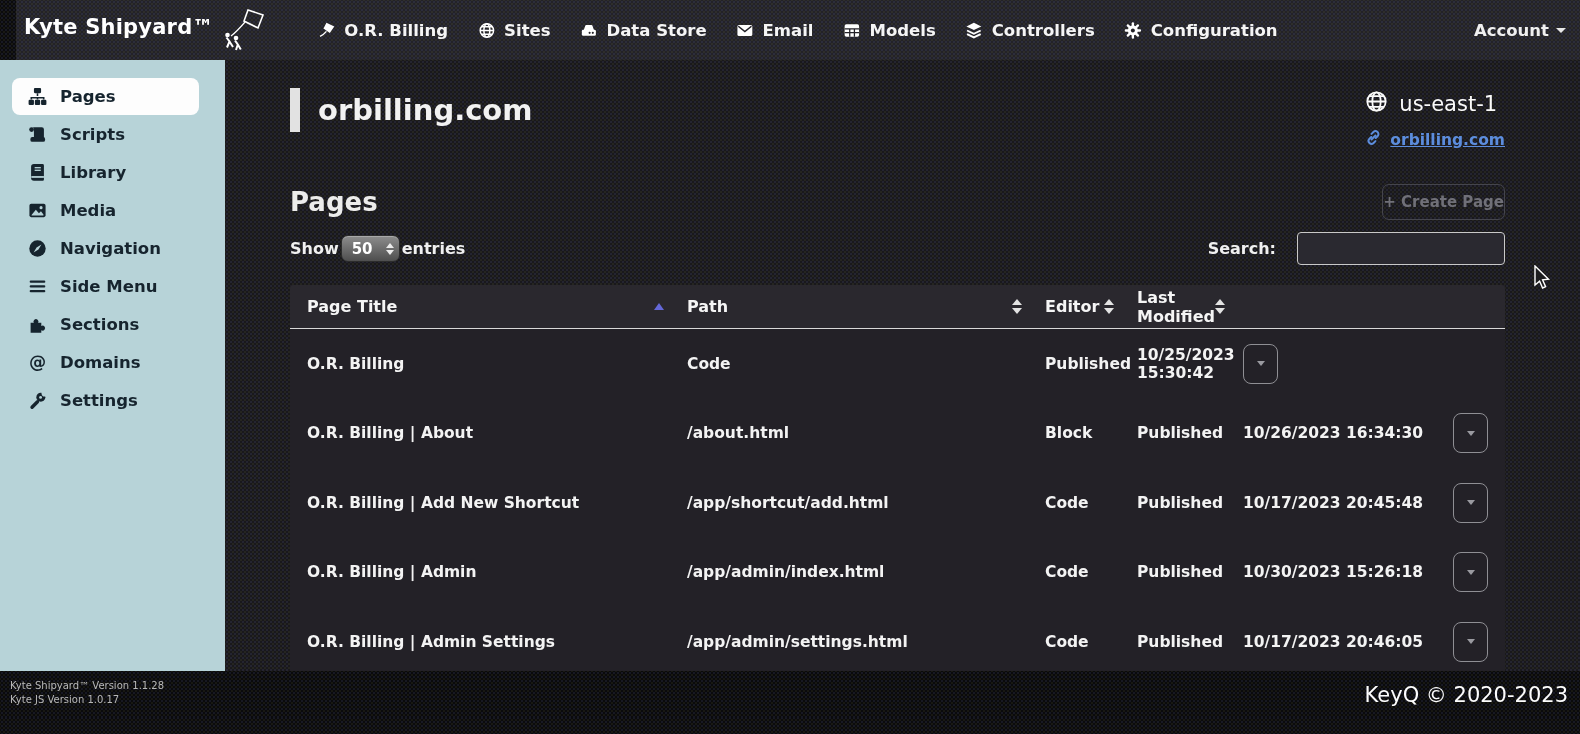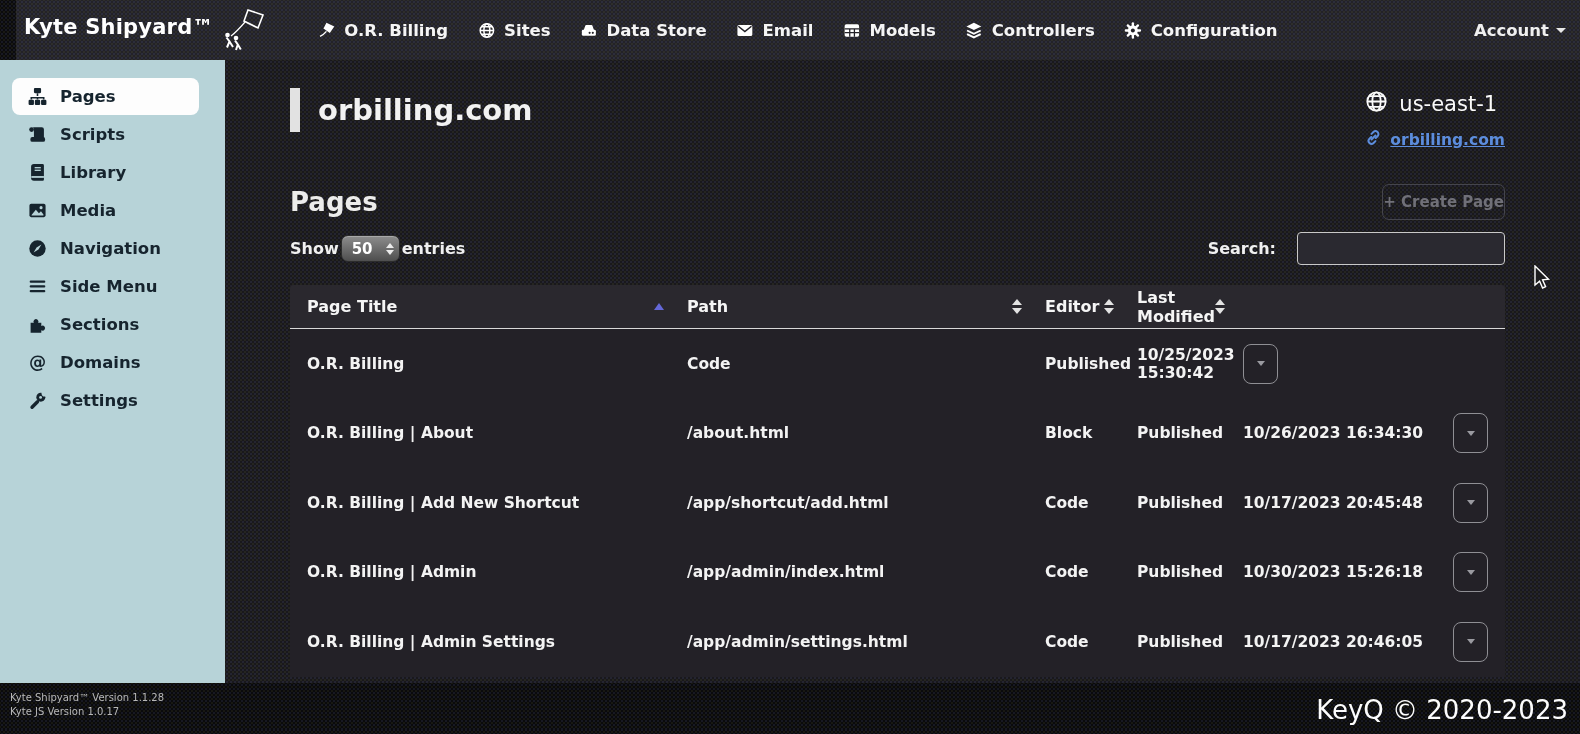--- a/index.html
+++ b/index.html
@@ -96,23 +96,23 @@
   .sort-both .d { width:0;height:0;border-left:5px solid transparent;border-right:5px solid transparent;border-top:6px solid #e3e3e3; }
   .t-row { display:grid; grid-template-columns:382px 358px 92px 106px 210px 67px; height:69.5px; align-items:center; }
   .td { padding-left:15px; font-size:15.5px; font-weight:600; color:#f3f3f3; }
   .td:first-child { padding-left:17px; }
   .row-action {
     width:35px; height:40px; background:transparent; border:1px solid #8f8f94;
     border-radius:8px; display:flex; align-items:center; justify-content:center; cursor:pointer;
   }
   .row-action .caret { border-top-color:#9a9aa0; border-left-width:4.5px; border-right-width:4.5px; border-top-width:5.5px; }
   
-  .footer { position:absolute; left:0; right:0; bottom:4px; height:47px; background-color:#0a0a0c; z-index:25; }
+  .footer { position:absolute; left:0; right:0; bottom:16px; height:47px; background-color:#0a0a0c; z-index:25; }
   .footer-left { position:absolute; left:10px; top:8px; font-size:10px; color:#b8b8b8; line-height:14px; }
-  .footer-right { position:absolute; right:12px; top:12px; font-size:26px; color:#fdfdfd; }
+  .footer-right { position:absolute; right:12px; top:12px; font-size:21px; color:#fdfdfd; }
   
   .cursor { position:absolute; left:1533px; top:265px; z-index:99; pointer-events:none; }
 </style>
 </head>
 <body class="tex">
 
 <div class="navbar tex">
   <div class="brand">
     <span class="brand-text">Kyte Shipyard™</span>
     <span class="brand-kite">

